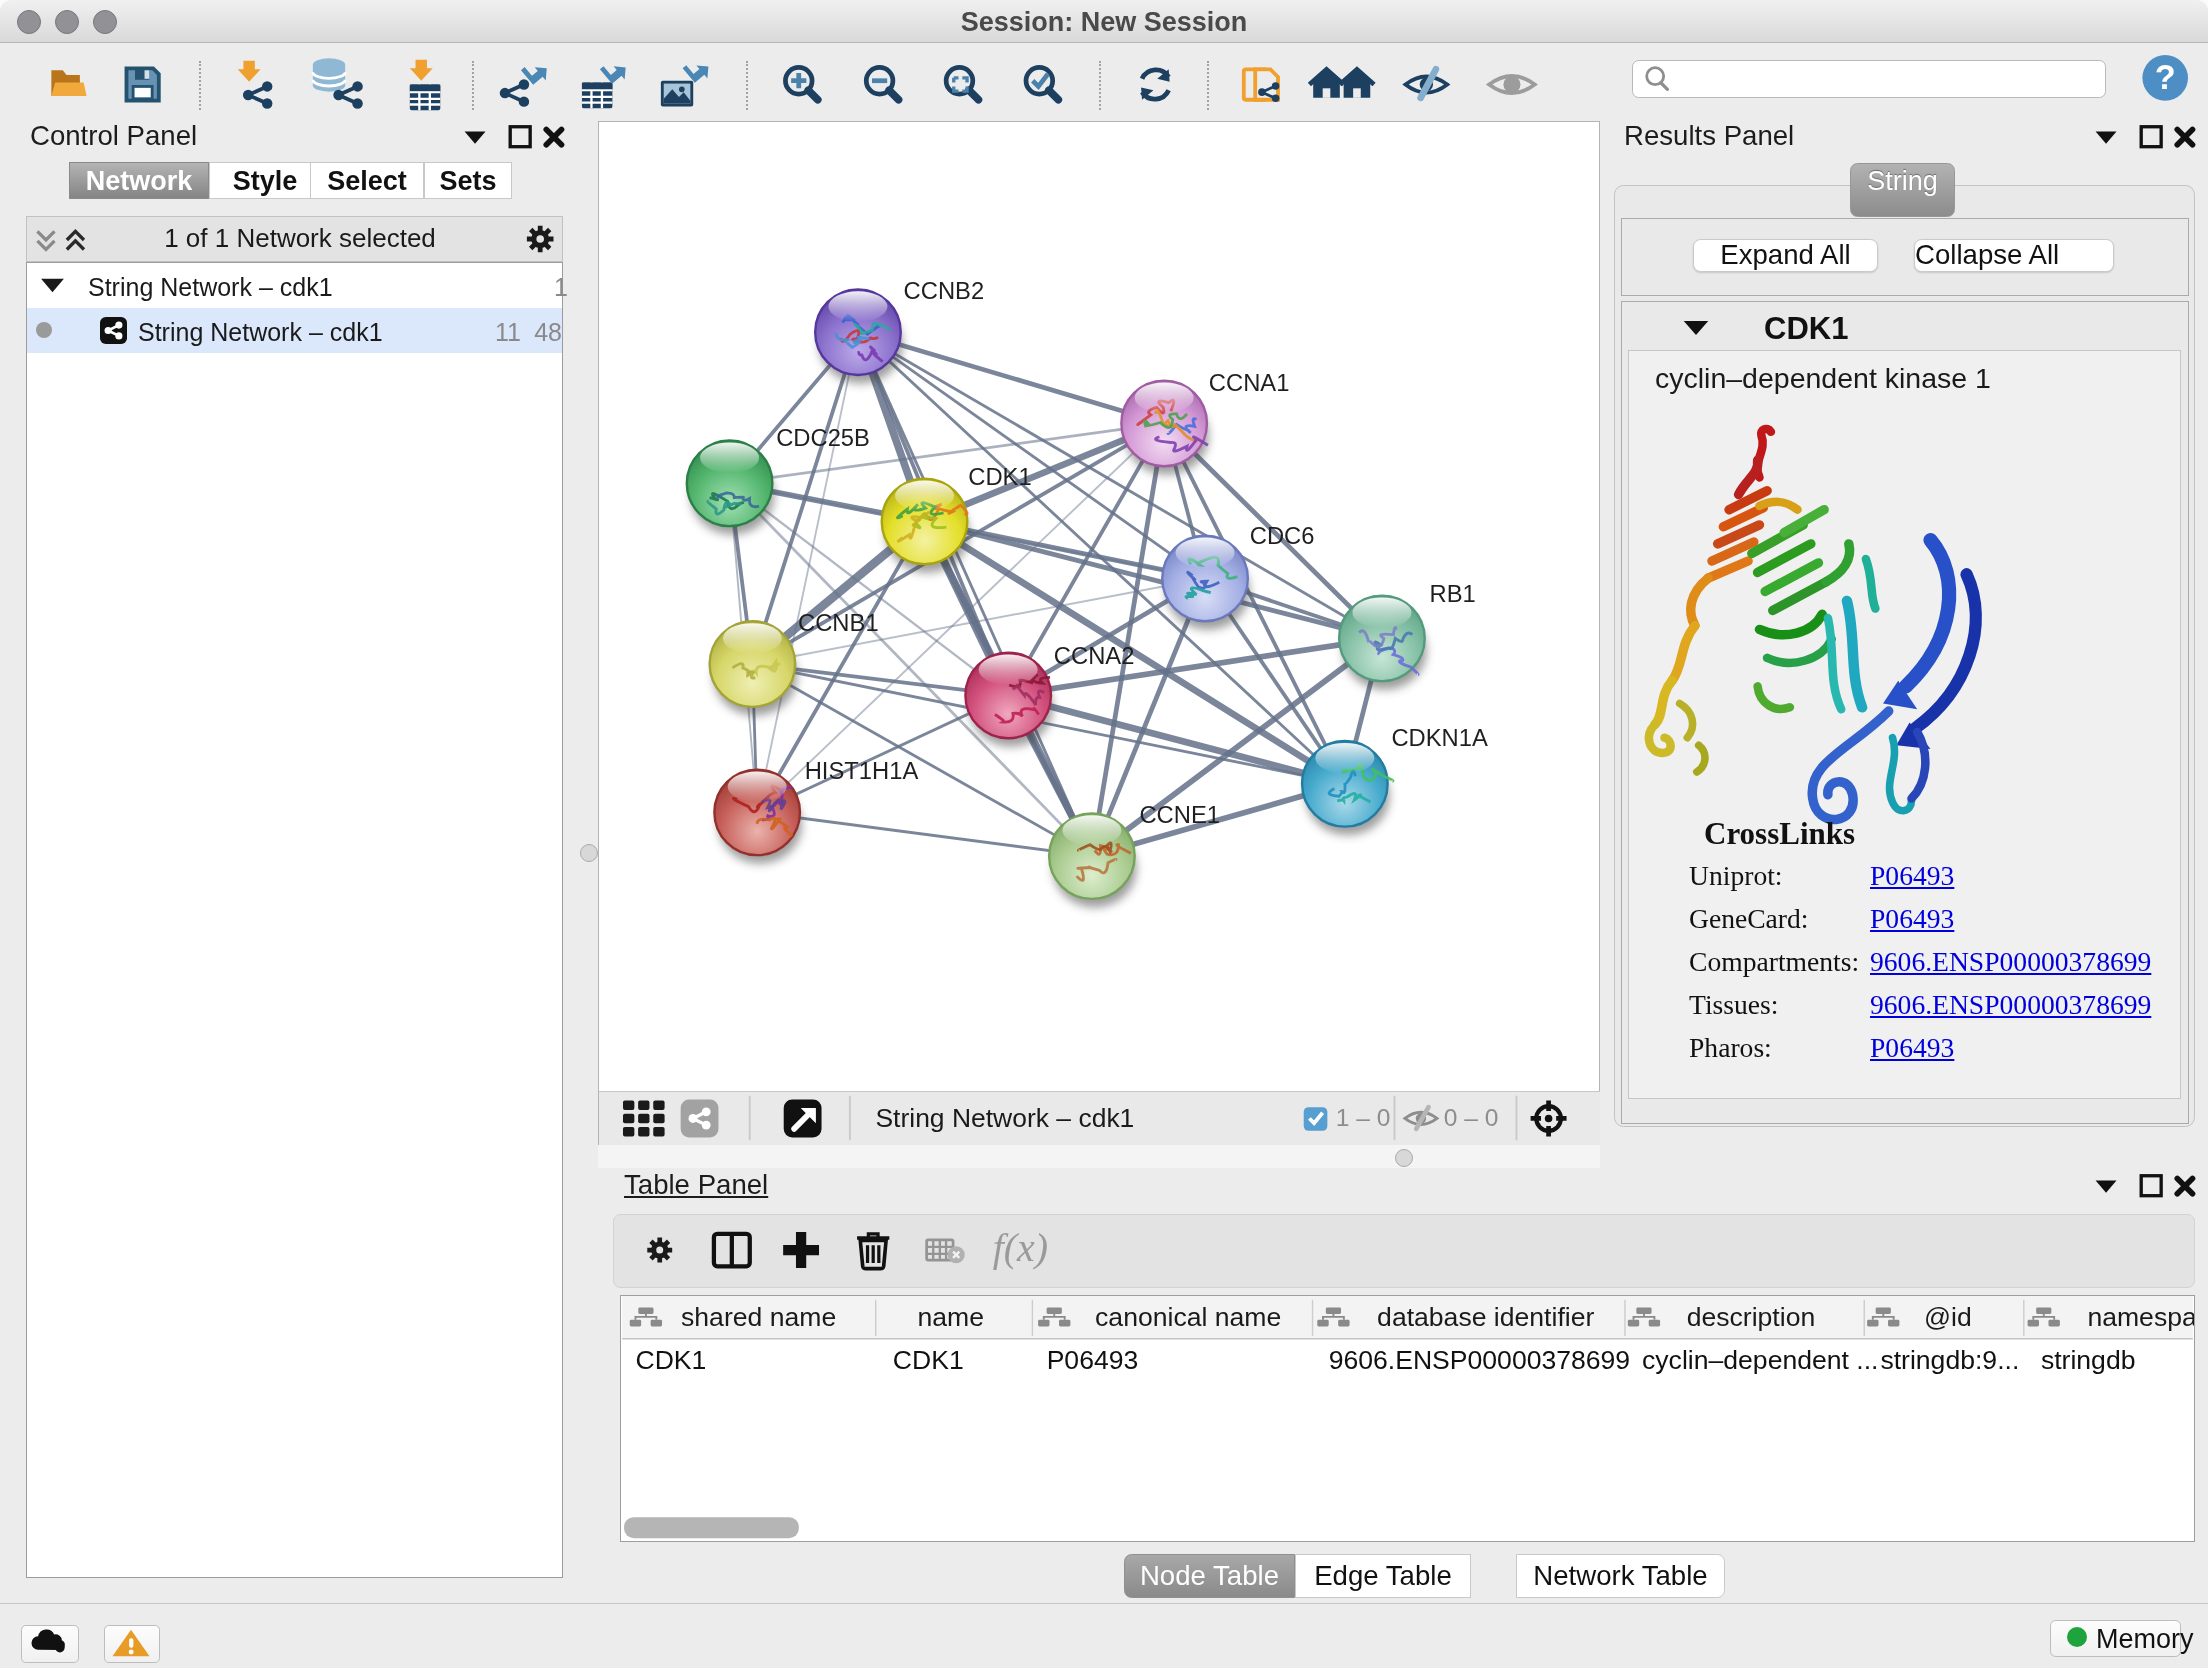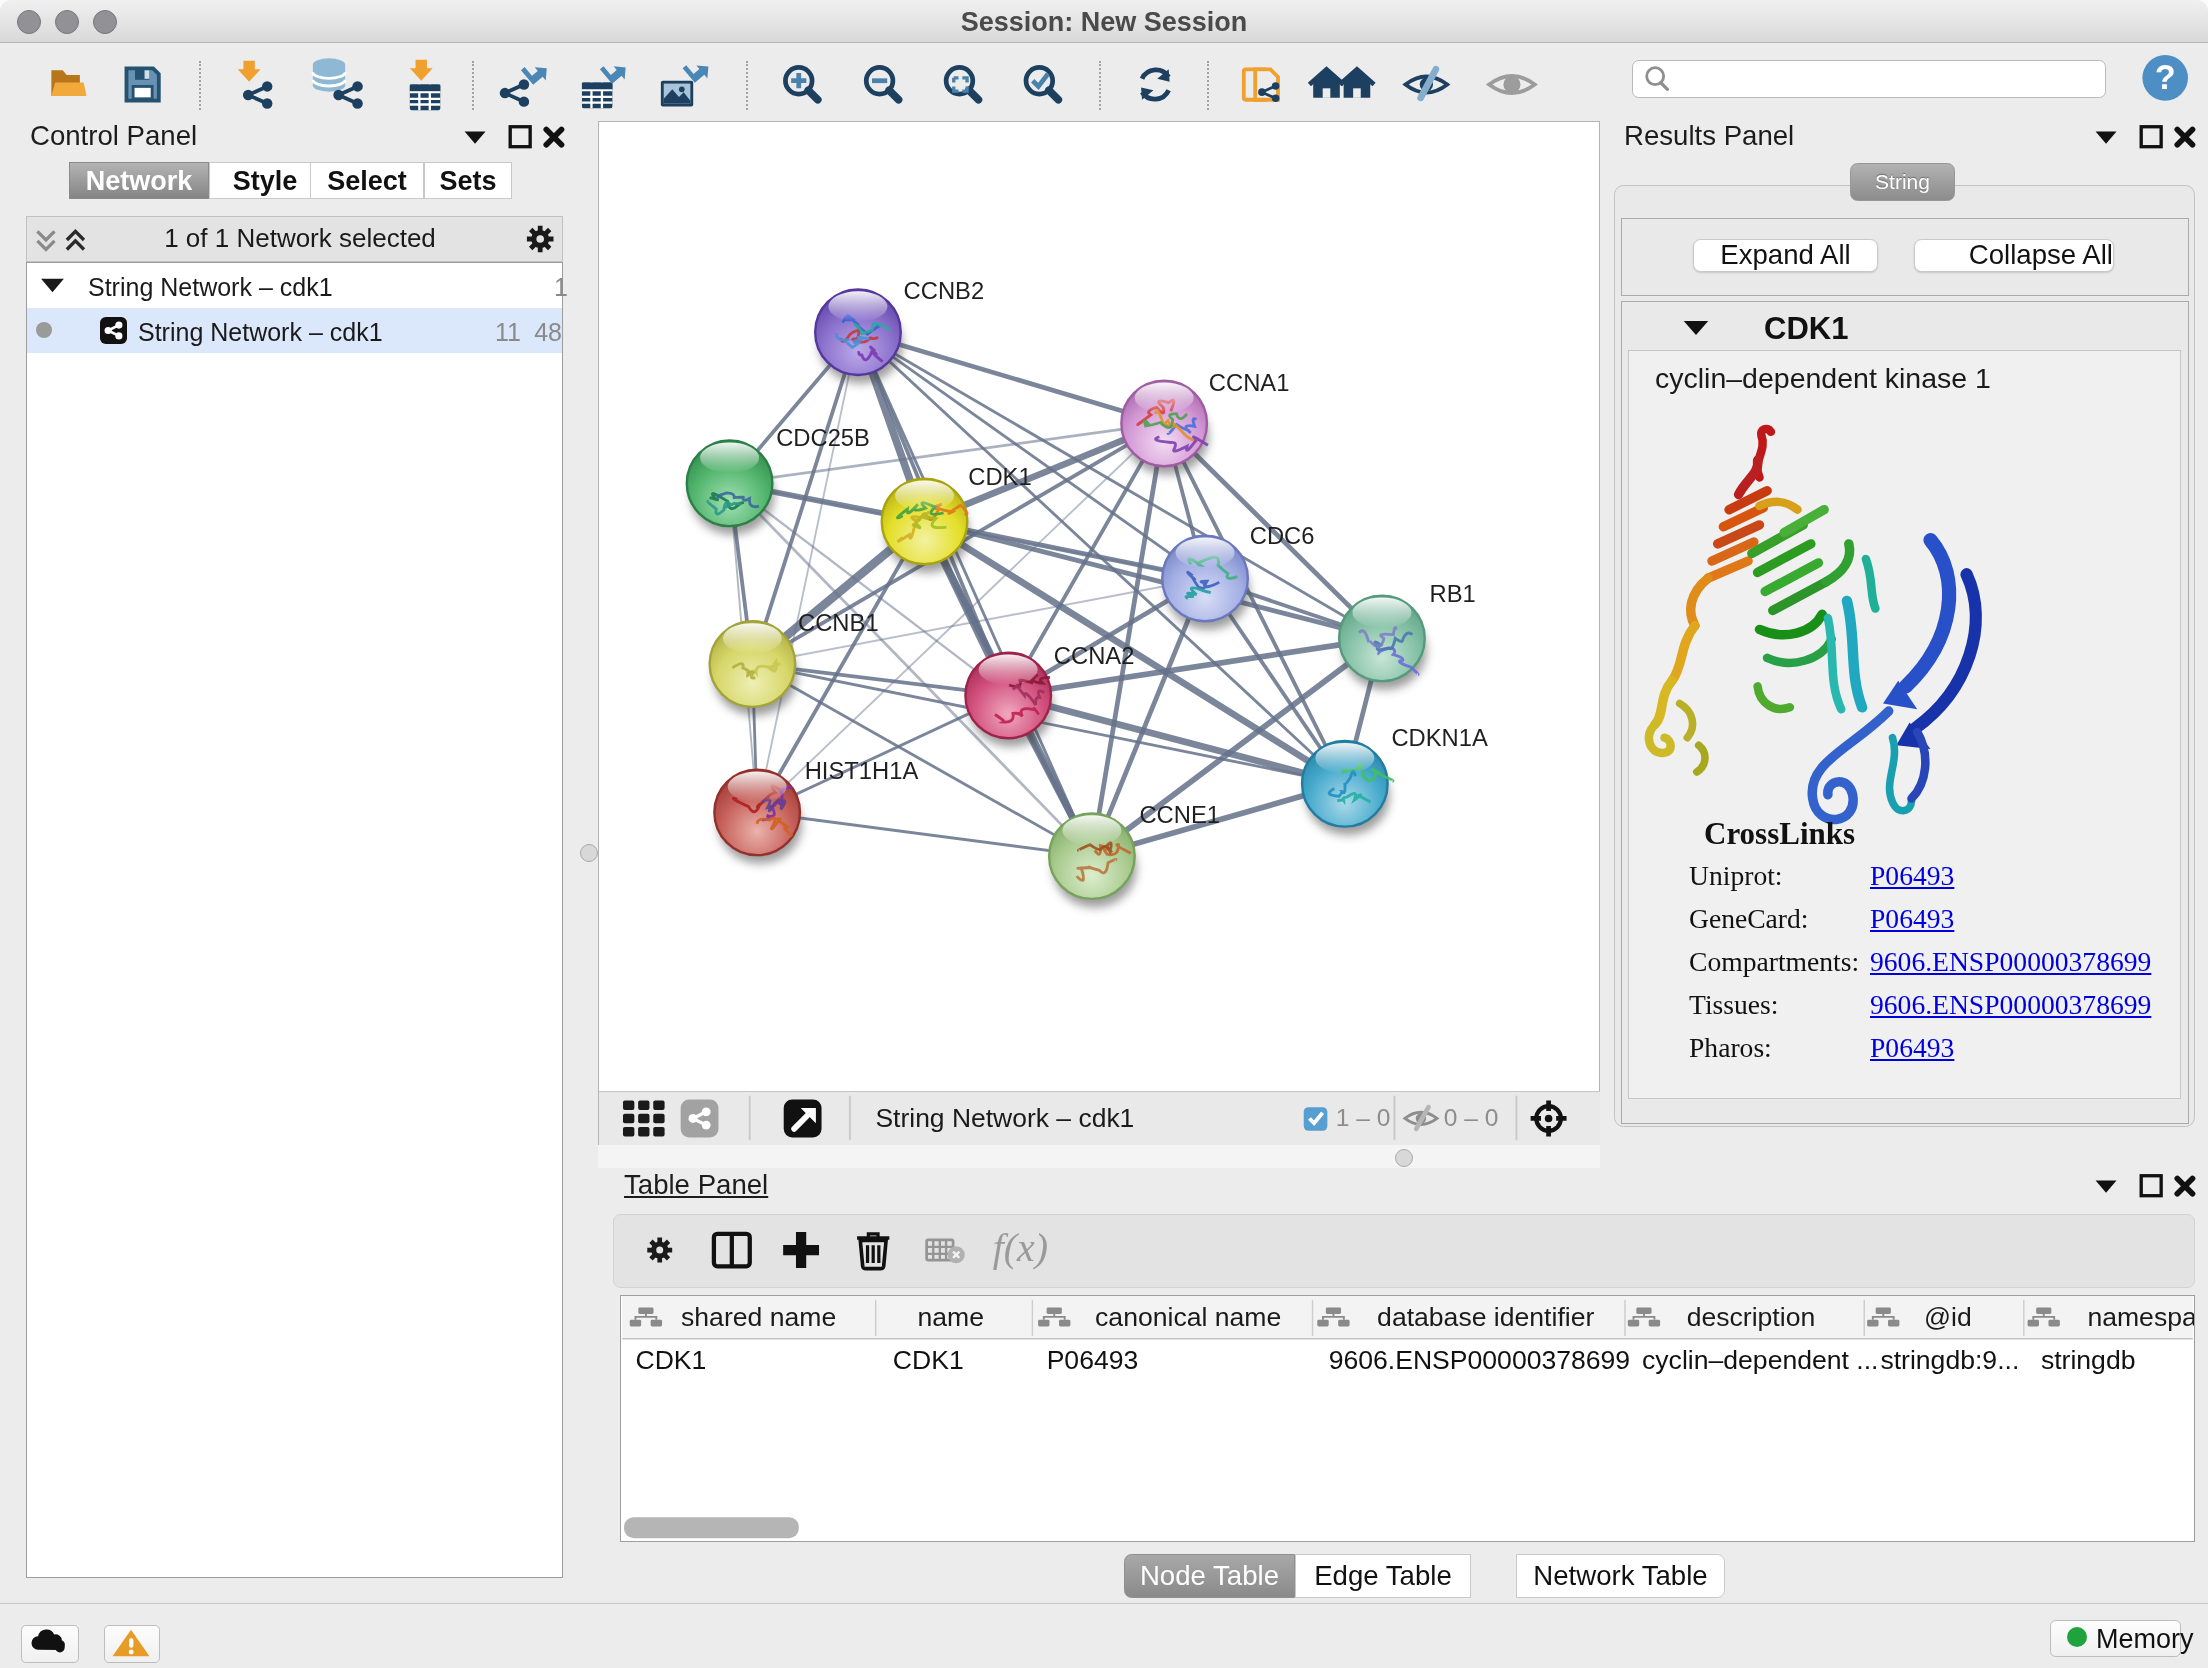--- a/index.html
+++ b/index.html
@@ -554,25 +554,25 @@
   </div>
 </div>
 
 <div class="abs paneltitle" style="left:1624px;top:120px;">Results Panel</div>
 <svg class="abs" style="left:2088px;top:122px;" width="114" height="28.5" viewBox="0 0 120 30">
   <path d="M8 10 L30 10 L19 23 Z" fill="#111"></path>
   <rect x="56" y="5" width="21" height="21" fill="none" stroke="#111" stroke-width="3.5"></rect>
   <path d="M94 8 L110 24 M110 8 L94 24" stroke="#111" stroke-width="6" stroke-linecap="round"></path>
 </svg>
 <div class="abs" style="left:1614px;top:185px;width:581px;height:942px;background:#e9e9e9;border:1px solid #c2c2c2;border-radius:9.5px;box-sizing:border-box;"></div>
-<div class="abs" style="left:1850px;top:163px;width:105px;height:38px;border-radius:7.6px;background:linear-gradient(#b2b2b2,#8c8c8c);border:1px solid #979797;box-sizing:border-box;text-align:center;line-height:35px;font-size:21px;color:#fff;text-shadow:0 -1px 1px #6a6a6a;">String</div>
+<div class="abs" style="left:1850px;top:163px;width:105px;height:54px;border-radius:7.6px;background:linear-gradient(#b2b2b2,#8c8c8c);border:1px solid #979797;box-sizing:border-box;text-align:center;line-height:35px;font-size:27px;color:#fff;text-shadow:0 -1px 1px #6a6a6a;">String</div>
 
 <div class="abs" style="left:1621px;top:218px;width:568px;height:78px;border:1.9px solid #aaaaaa;box-sizing:border-box;"></div>
 <div class="abs" style="left:1693px;top:239px;width:185px;height:33px;background:#fff;border:1px solid #c9c9c9;border-radius:7.6px;box-sizing:border-box;text-align:center;line-height:30px;font-size:27.6px;color:#111;box-shadow:0 1px 1.9px rgba(0,0,0,0.15);">Expand All</div>
-<div class="abs" style="left:1914px;top:239px;width:200px;height:33px;background:#fff;border:1px solid #c9c9c9;border-radius:7.6px;box-sizing:border-box;text-align:right;line-height:30px;font-size:27.6px;color:#111;box-shadow:0 1px 1.9px rgba(0,0,0,0.15);">Collapse All</div>
+<div class="abs" style="left:1914px;top:239px;width:200px;height:33px;background:#fff;border:1px solid #c9c9c9;border-radius:7.6px;box-sizing:border-box;text-align:left;line-height:30px;font-size:27.6px;color:#111;box-shadow:0 1px 1.9px rgba(0,0,0,0.15);">Collapse All</div>
 
 <div class="abs" style="left:1621px;top:301px;width:568px;height:823px;border:1.9px solid #aaaaaa;box-sizing:border-box;"></div>
 <svg class="abs" style="left:1680px;top:316px;" width="32" height="23" viewBox="0 0 34 24">
     <path d="M4 5 L30 5 L17 20 Z" fill="#111"></path>
   </svg>
 <div class="abs" style="left:1764px;top:311px;font-size:31px;font-weight:bold;color:#111;">CDK1</div>
 <div class="abs" style="left:1628px;top:350px;width:553px;height:749px;background:#f0f0f0;border:1px solid #c6c6c6;box-sizing:border-box;"></div>
 <div class="abs" style="left:1655px;top:362px;font-size:28.5px;color:#1a1a1a;">cyclin–dependent kinase 1</div>
 <svg class="abs" style="left:1617px;top:418px;" width="418" height="457" viewBox="0 0 440 480" id="protein" fill="none" stroke-linecap="round">
 

